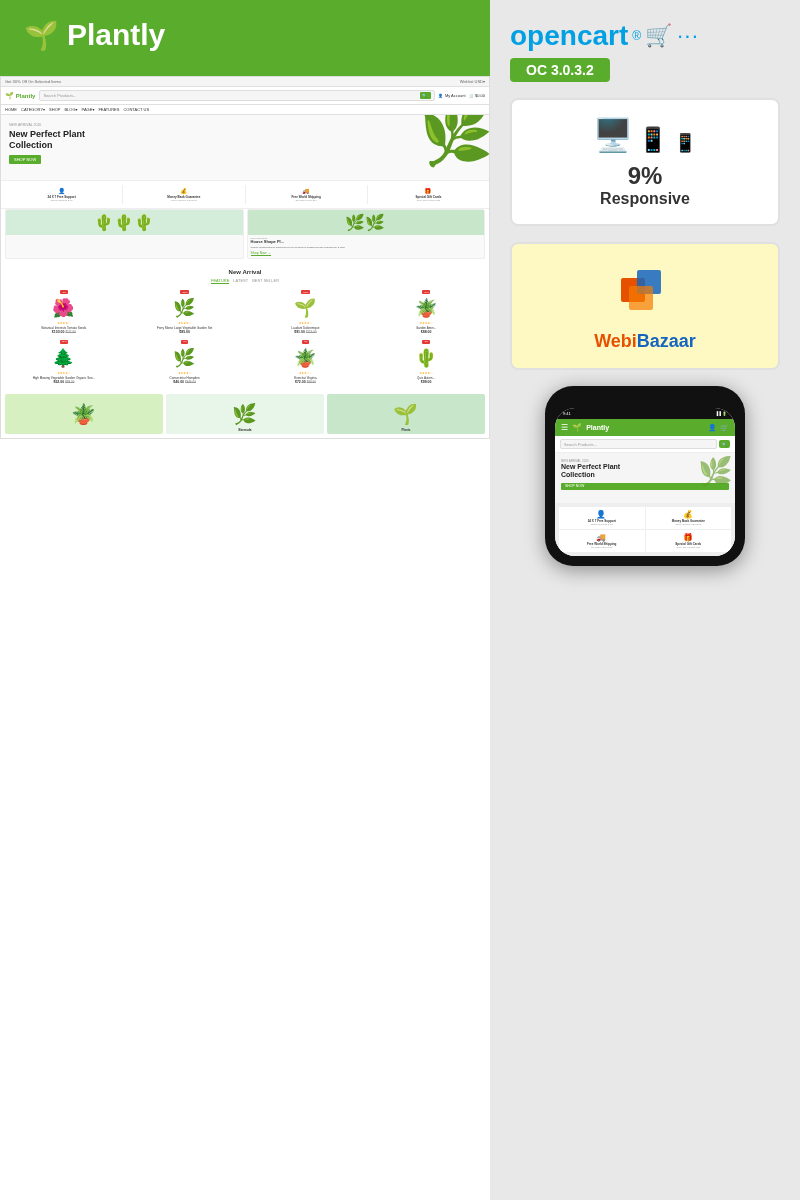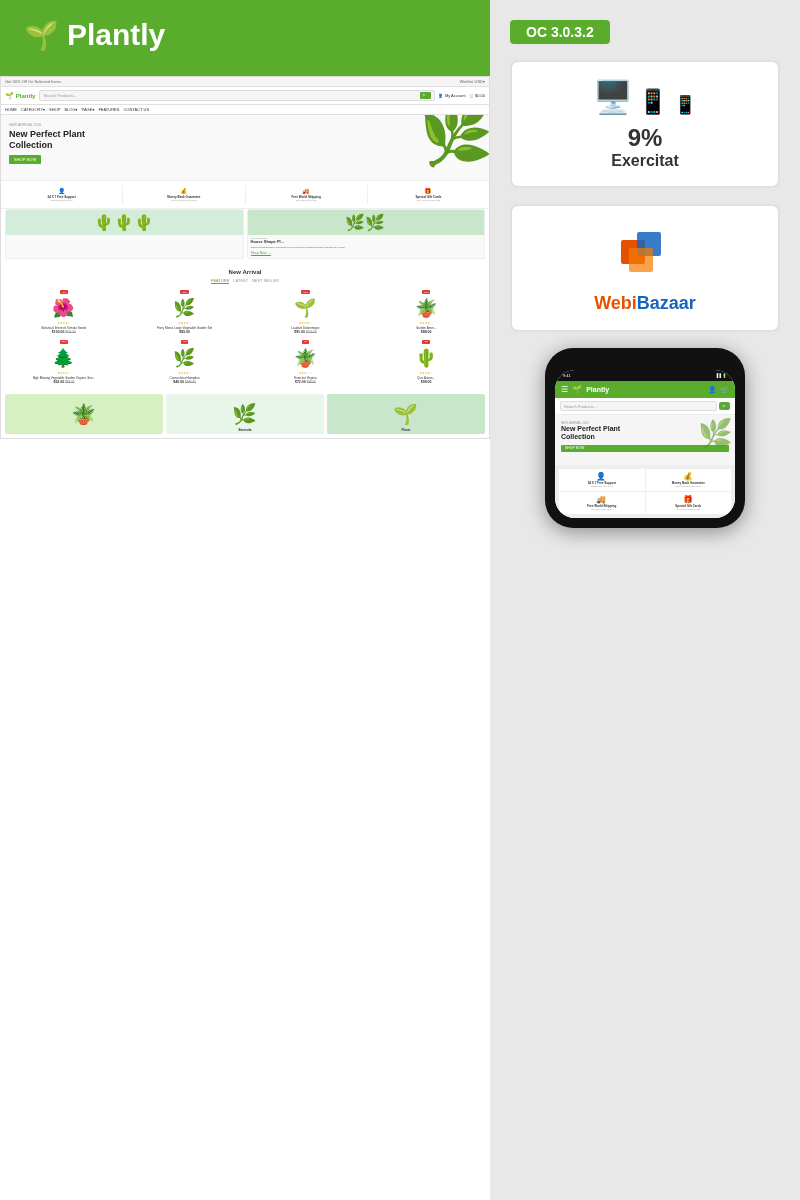--- a/index.html
+++ b/index.html
@@ -154,21 +154,21 @@
     .device-icons { display: flex; gap: 6px; align-items: flex-end; margin-bottom: 8px; }
     .device-desktop { font-size: 32px; color: #333; }
     .device-tablet { font-size: 24px; color: #333; }
     .device-mobile { font-size: 18px; color: #333; }
     .responsive-pct { font-size: 24px; font-weight: 700; color: #333; }
     .responsive-label { font-size: 16px; font-weight: 700; color: #333; }
 
     
     .webibazaar-section {
       display: flex; flex-direction: column; align-items: center;
-      background: #ffffff; border: 2px solid #e0e0e0; border-radius: 8px;
+      background: #fef9c3; border: 2px solid #e0e0e0; border-radius: 8px;
       padding: 16px; margin-bottom: 16px;
     }
     .wb-logo { font-size: 48px; margin-bottom: 4px; }
     .wb-name { font-size: 18px; font-weight: 700; color: #444; }
     .wb-name span.wb-orange { color: #e65100; }
     .wb-name span.wb-blue { color: #1565c0; }
 
     
     .phone-mockup-section {
       background: #e8e8e8; padding: 0; position: relative;
@@ -411,31 +411,37 @@
         <span style="font-size:20px;">🌱</span>
         <span class="banner-label">Plants</span>
       </div>
     </div>
   </div>
 </div>
 
 <div class="right-panel">
 
   <div class="opencart-section">
+    <div class="opencart-logo">
+      <span class="opencart-text">opencart</span>
+      <span style="font-size:12px;color:#00a0e3;vertical-align:super;">®</span>
+      <span class="opencart-cart">🛒</span>
+      <span style="color:#00a0e3;font-size:22px;">···</span>
+    </div>
     <div class="oc-badge">OC 3.0.3.2</div>
   </div>
 
   <div class="responsive-section">
     <div class="device-icons">
       <span class="device-desktop">🖥️</span>
       <span class="device-tablet">📱</span>
       <span class="device-mobile">📱</span>
     </div>
     <div class="responsive-pct">9%</div>
-    <div class="responsive-label">Exercitat</div>
+    <div class="responsive-label">Responsive</div>
   </div>
 
   <div class="webibazaar-section">
     <div class="wb-logo">
       
       <svg width="56" height="56" viewBox="0 0 56 56">
         <rect x="4" y="18" width="24" height="24" fill="#e65100" rx="2"></rect>
         <rect x="20" y="10" width="24" height="24" fill="#1565c0" rx="2" opacity="0.85"></rect>
         <rect x="12" y="26" width="24" height="24" fill="#f57c00" rx="2" opacity="0.7"></rect>
       </svg>

